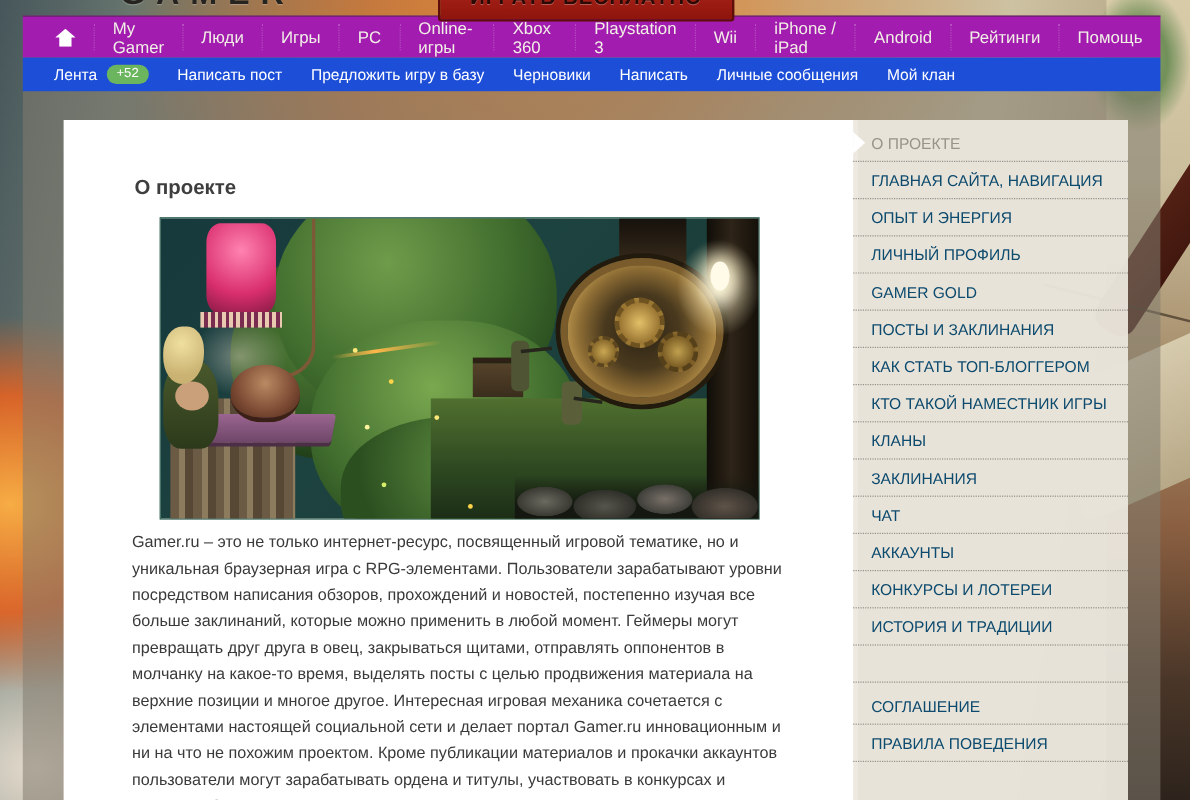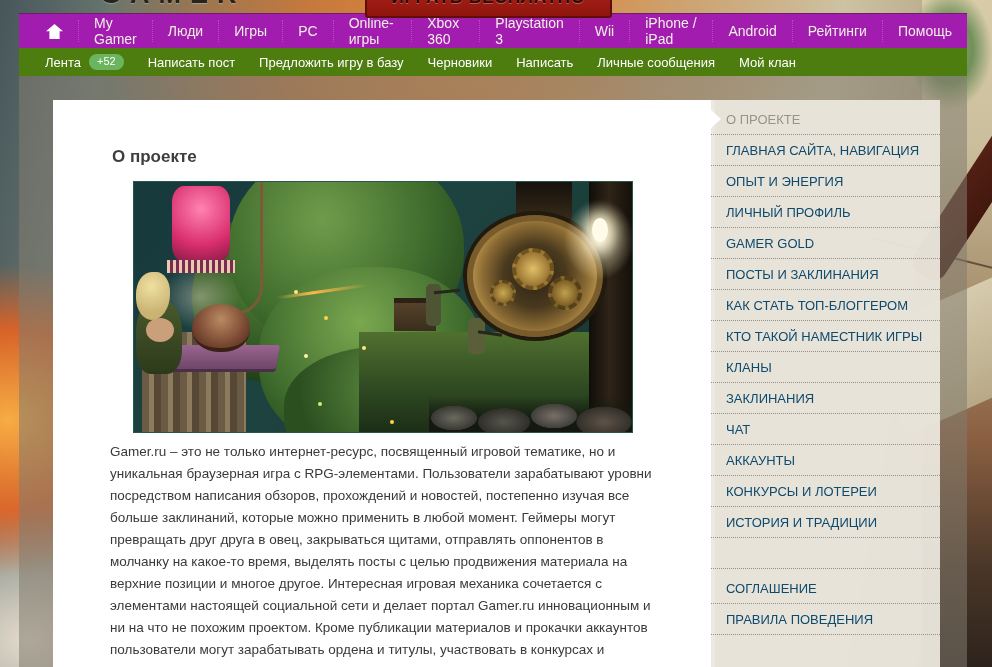--- a/index.html
+++ b/index.html
@@ -36,21 +36,21 @@
     text-shadow:0 1px 0 rgba(255,255,255,.28);cursor:pointer;}
   
   .main-nav{position:absolute;left:0;top:0;width:948px;height:35px;background:#a21caf;
     border-top:1px solid rgba(40,35,25,.45);box-sizing:border-box;
     display:flex;align-items:center;padding-left:12px;}
   .main-nav a{display:flex;align-items:center;height:22px;padding:0 15px;color:#f2efe7;font-size:14px;
     text-decoration:none;cursor:pointer;border-left:1px dotted rgba(255,255,255,.22);}
   .main-nav a:first-child{border-left:none;}
   .home-icon{display:block;}
   
-  .sub-nav{position:absolute;left:0;top:35px;width:948px;height:28px;background:#4d7c0f;
+  .sub-nav{position:absolute;left:0;top:35px;width:948px;height:28px;background:#1d4ed8;
     display:flex;align-items:center;padding-left:14px;box-sizing:border-box;}
   .sub-nav a{display:flex;align-items:center;padding:0 12px;color:#fff;font-size:13px;
     text-decoration:none;cursor:pointer;white-space:nowrap;}
   .feed-badge{display:inline-block;margin-left:8px;padding:1px 8px 2px;background:#6cb55f;
     border-radius:10px;font-size:11px;color:#fff;line-height:13px;text-align:right;}
   
   .content-panel{position:absolute;left:34px;top:87px;width:662px;height:567px;background:#ffffff;}
   .page-title{margin:47px 0 0 59px;font-size:17px;font-weight:bold;color:#3e3e3e;}
   .about-text{position:absolute;left:57px;top:341px;width:556px;margin:0;
     font-size:13.5px;line-height:22px;color:#3a3a3a;}

